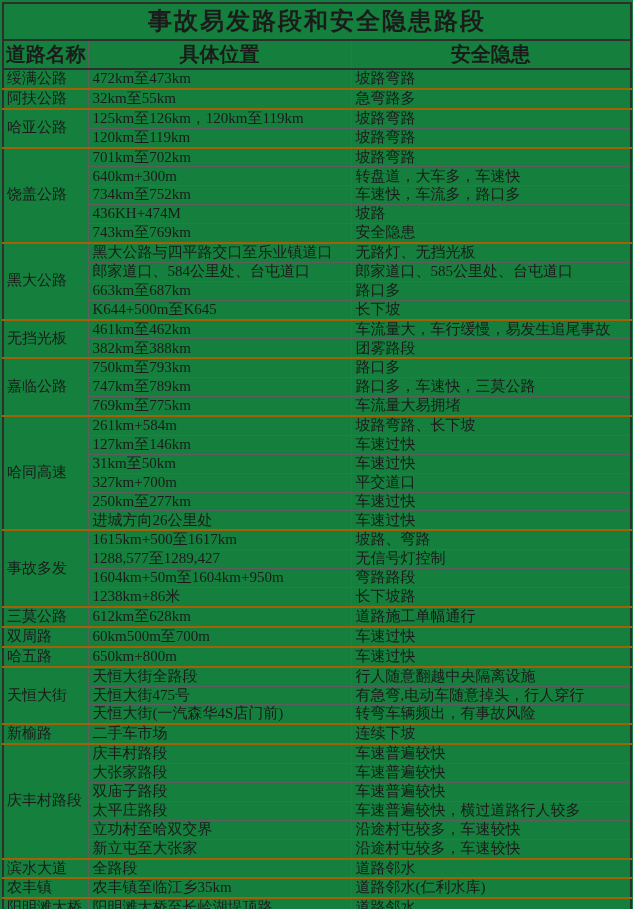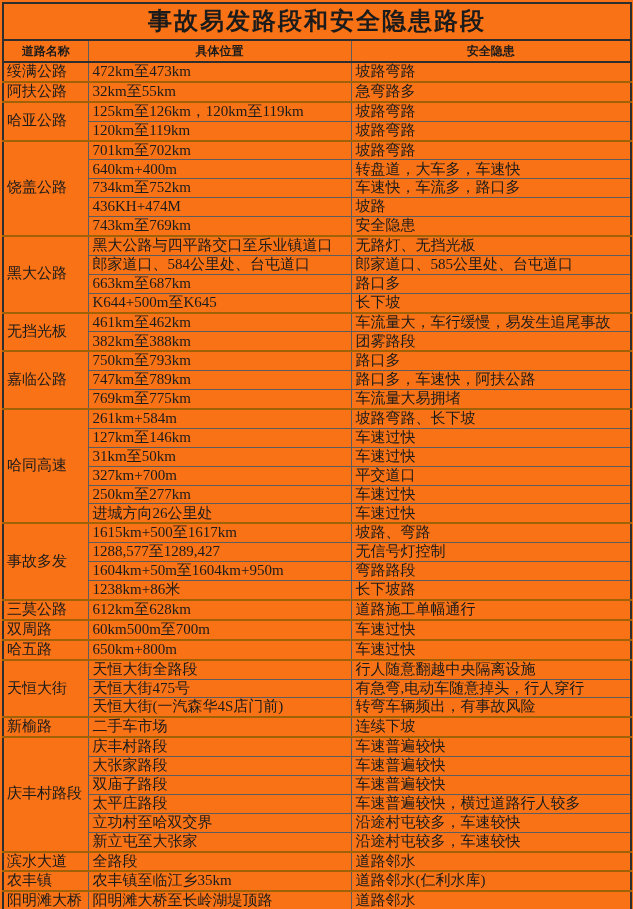--- a/index.html
+++ b/index.html
@@ -5,21 +5,21 @@
   html, body {
     margin: 0;
     padding: 0;
     background: #efeeec;
     font-family: "Liberation Serif", "DejaVu Serif", serif;
   }
   .sheet {
     position: relative;
     width: 633px;
     height: 909px;
-    background: #f97316;
+    background: #15803d;
     overflow: hidden;
   }
   table.road-table {
     position: absolute;
     left: 2px;
     top: 2px;
     width: 628px;
     border-collapse: collapse;
     table-layout: fixed;
     color: #1b1b1b;
@@ -34,21 +34,21 @@
     height: 26px;
     font-size: 24px;
     font-weight: bold;
     text-align: center;
     letter-spacing: 2px;
     border-bottom: 2px solid #2e2e2e;
     padding: 1px 0 2px 0;
   }
   .road-table thead th.col-head {
     height: 20px;
-    font-size: 12px;
+    font-size: 20px;
     font-weight: bold;
     border-bottom: 2px solid #2e2e2e;
     padding: 0;
   }
   .road-table td {
     height: 17.9px;
     font-size: 15px;
     line-height: 1.05;
     padding: 0 2px 0 4px;
     text-align: left;
@@ -102,21 +102,21 @@
         <tr>
           <td>120km至119km</td>
           <td>坡路弯路</td>
         </tr>
         <tr class="group-start">
           <td class="road-cell" rowspan="5">饶盖公路</td>
           <td>701km至702km</td>
           <td>坡路弯路</td>
         </tr>
         <tr>
-          <td>640km+400m</td>
+          <td>640km+300m</td>
           <td>转盘道，大车多，车速快</td>
         </tr>
         <tr>
           <td>734km至752km</td>
           <td>车速快，车流多，路口多</td>
         </tr>
         <tr>
           <td>436KH+474M</td>
           <td>坡路</td>
         </tr>
@@ -150,21 +150,21 @@
           <td>382km至388km</td>
           <td>团雾路段</td>
         </tr>
         <tr class="group-start">
           <td class="road-cell" rowspan="3">嘉临公路</td>
           <td>750km至793km</td>
           <td>路口多</td>
         </tr>
         <tr>
           <td>747km至789km</td>
-          <td>路口多，车速快，阿扶公路</td>
+          <td>路口多，车速快，三莫公路</td>
         </tr>
         <tr>
           <td>769km至775km</td>
           <td>车流量大易拥堵</td>
         </tr>
         <tr class="group-start">
           <td class="road-cell" rowspan="6">哈同高速</td>
           <td>261km+584m</td>
           <td>坡路弯路、长下坡</td>
         </tr>

